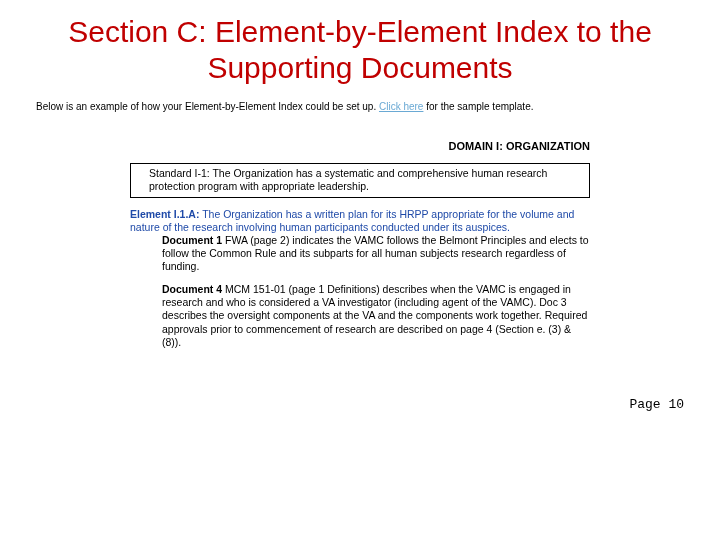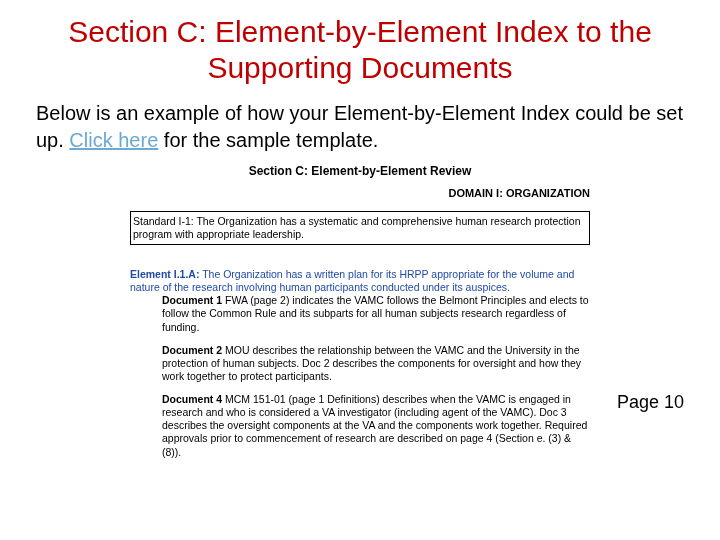--- a/index.html
+++ b/index.html
@@ -21,23 +21,23 @@
   }
   .title {
     text-align: center;
     color: #c00000;
     font-size: 30px;
     line-height: 1.2;
     font-weight: 400;
     margin: 4px 0 14px 0;
   }
   .intro {
-    font-size: 20px;
+    font-size: 10px;
     line-height: 1.35;
-    margin: 0 0 10px 0;
+    margin: 0 0 26px 0;
   }
   .intro a {
     color: #6aa9d4;
     text-decoration: underline;
     cursor: pointer;
   }
   .sample {
     margin: 0 auto;
     width: 460px;
     font-size: 10.5px;
@@ -50,75 +50,72 @@
     margin: 4px 0 8px 0;
   }
   .sample .h2 {
     text-align: right;
     font-weight: 700;
     font-size: 11px;
     margin: 4px 0 10px 0;
   }
   .standard-box {
     border: 1px solid #000;
-    padding: 3px 2px;
-    margin-bottom: 23px;
+    padding: 3px 18px;
+    margin-bottom: 10px;
   }
   .element-label {
     color: #1f4aa8;
     font-weight: 700;
   }
   .blue-block {
     color: #1f4aa8;
   }
   .doc {
     margin: 0 0 10px 32px;
   }
   .doc .dl {
     font-weight: 700;
   }
   .footer {
     position: absolute;
     right: 36px;
     bottom: 14px;
     text-align: right;
-    font-size: 18px;
+    font-size: 13px;
     line-height: 1.35;
+    font-family: Liberation Mono, monospace;
   }
 </style>
 </head>
 <body>
 
 <div class="page">
 
   <h1 class="title">Section C: Element-by-Element Index to the Supporting Documents</h1>
 
   <p class="intro">
     <span>Below is an example of how your Element-by-Element Index could be set up.  </span><a>Click here</a><span> for the sample template.</span>
   </p>
 
   <div class="sample">
-    <div class="h1">Section C: Element-by-Element Review</div>
     <div class="h2">DOMAIN I: ORGANIZATION</div>
 
     <div class="standard-box">
       <span>Standard I-1: The Organization has a systematic and comprehensive human research protection program with appropriate leadership.</span>
     </div>
 
     <div class="blue-block">
       <span class="element-label">Element I.1.A:</span><span>  The Organization has a written plan for its HRPP appropriate for the volume and nature of the research involving human participants conducted under its auspices.</span>
     </div>
 
     <div class="doc">
       <span class="dl">Document 1</span><span> FWA (page 2) indicates the VAMC follows the Belmont Principles and elects to follow the Common Rule and its subparts for all human subjects research regardless of funding.</span>
     </div>
     <div class="doc">
-      <span class="dl">Document 2</span><span> MOU describes the relationship between the VAMC and the University in the protection of human subjects. Doc 2 describes the components for oversight and how they work together to protect participants.</span>
-    </div>
-    <div class="doc">
       <span class="dl">Document 4</span><span> MCM 151-01 (page 1 Definitions) describes when the VAMC is engaged in research and who is considered a VA investigator (including agent of the VAMC). Doc 3 describes the oversight components at the VA and the components work together. Required approvals prior to commencement of research are described on page 4 (Section e. (3) &amp; (8)).</span>
     </div>
   </div>
 
   <div class="footer">
     <div>Page 10</div>
   </div>
 
 </div>
 

